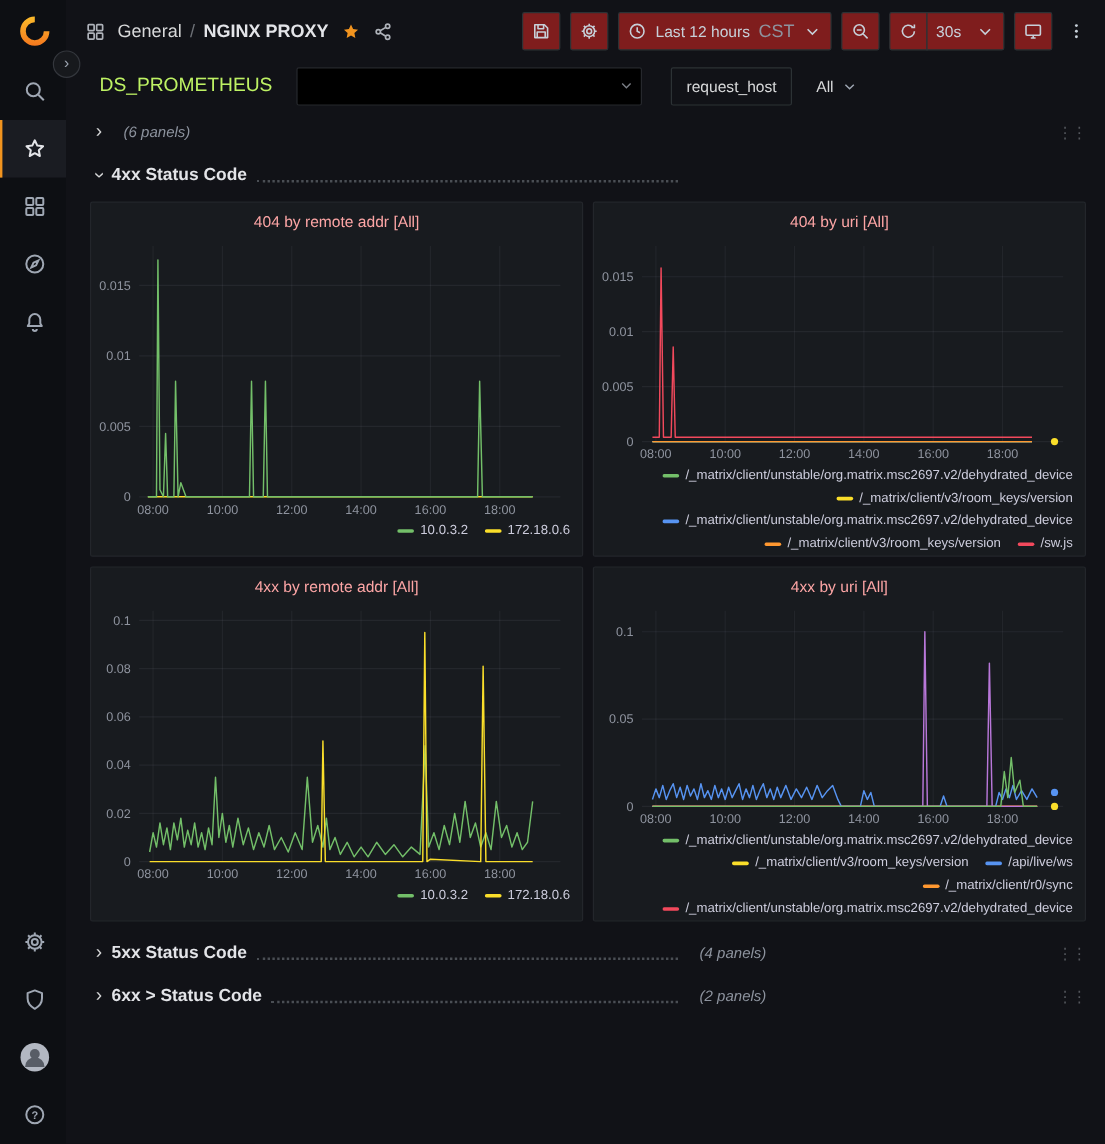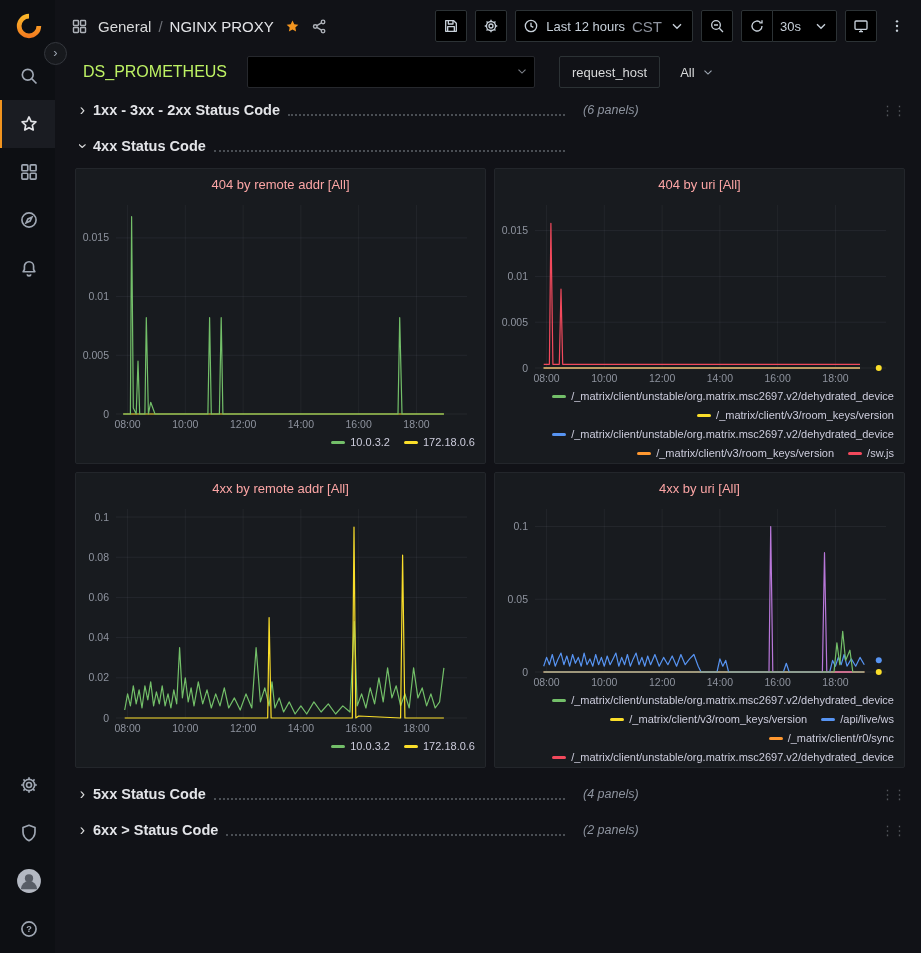--- a/index.html
+++ b/index.html
@@ -15,27 +15,27 @@
   .side-bottom{margin-top:auto;}
   .side-item .avatar-svg{width:26px;height:26px;}
   .expand-btn{position:absolute;top:42px;left:44px;width:21px;height:21px;border-radius:50%;background:#17191d;border:1px solid #34373d;color:#9fa7b3;font-size:13px;line-height:19px;text-align:center;cursor:pointer;z-index:5;}
   
   .main{flex:1;display:flex;flex-direction:column;min-width:0;}
   .navbar{height:52px;display:flex;align-items:center;padding:0 12px 0 16px;flex:none;}
   .crumb-icon{color:#aeb2b9;display:flex;margin-right:10px;}
   .crumb-icon svg{width:17px;height:17px;}
   .crumb-section{color:#d8d9da;font-size:15px;cursor:pointer;}
   .crumb-sep{color:#6e7177;margin:0 7px;font-size:15px;}
-  .crumb-title{color:#e3e4e8;font-size:15px;font-weight:400;cursor:pointer;}
+  .crumb-title{color:#e3e4e8;font-size:15px;font-weight:700;cursor:pointer;}
   .crumb-star{margin-left:10px;display:flex;cursor:pointer;}
   .crumb-star svg{width:17px;height:17px;}
   .crumb-share{margin-left:10px;display:flex;color:#aeb2b9;cursor:pointer;}
   .crumb-share svg{width:17px;height:17px;}
   .toolbar{margin-left:auto;display:flex;align-items:center;gap:8px;}
-  .tb-btn{height:32px;min-width:32px;padding:0 7px;background:#000000;border:1px solid #2c3235;border-radius:2px;display:flex;align-items:center;justify-content:center;gap:7px;color:#c7d0d9;font-size:13px;cursor:pointer;box-sizing:border-box;white-space:nowrap;}
+  .tb-btn{height:32px;min-width:32px;padding:0 7px;background:#7f1d1d;border:1px solid #2c3235;border-radius:2px;display:flex;align-items:center;justify-content:center;gap:7px;color:#c7d0d9;font-size:13px;cursor:pointer;box-sizing:border-box;white-space:nowrap;}
   .tb-btn svg{width:16px;height:16px;flex:none;}
   .tb-btn .tz{color:#8e939e;font-size:15px;}
   .btn-group{display:flex;}
   .btn-group .tb-btn:first-child{border-radius:2px 0 0 2px;}
   .btn-group .tb-btn:last-child{border-radius:0 2px 2px 0;margin-left:-1px;gap:12px;}
   .tb-kebab{border:none;background:transparent;min-width:24px;padding:0 2px;}
   
   .submenu{height:36px;display:flex;align-items:center;gap:12px;padding:2px 12px 0 20px;flex:none;}
   .ds-label{color:#bef264;font-size:16px;font-weight:500;height:32px;display:flex;align-items:center;padding:0 8px;cursor:pointer;text-align:right;}
   .ds-value{width:288px;height:32px;background:#000;border:1px solid #26282d;border-radius:2px;position:relative;cursor:pointer;box-sizing:border-box;}
@@ -274,24 +274,20 @@
         <svg viewBox="0 0 24 24">
             <path fill="none" stroke="currentColor" stroke-width="2" d="M6 9.5l6 6 6-6"></path>
           </svg>
       </div>
     </div>
 
     <div class="dashboard">
 
       <div class="row-header">
         <span class="row-chevron">›</span>
-        <div class="row-left">
-          <span class="row-title">1xx - 3xx - 2xx Status Code</span>
-          <span class="row-dots"></span>
-        </div>
         <span class="row-count">(6 panels)</span>
         <span class="row-drag">⋮⋮</span>
       </div>
 
       <div class="row-header">
         <span class="row-chevron down">›</span>
         <div class="row-left">
           <span class="row-title">4xx Status Code</span>
           <span class="row-dots"></span>
         </div>

